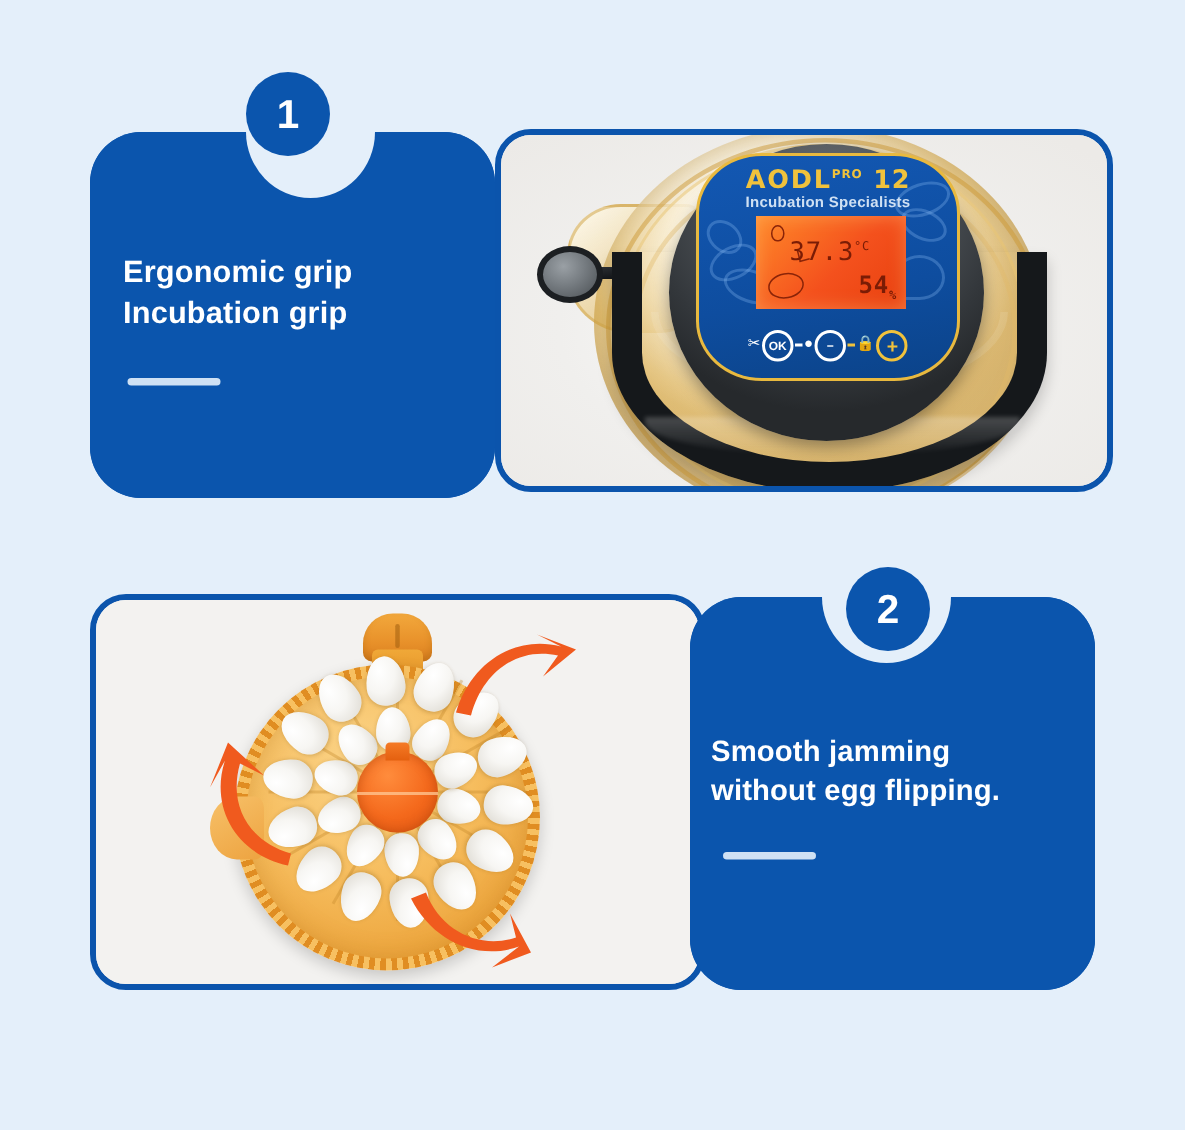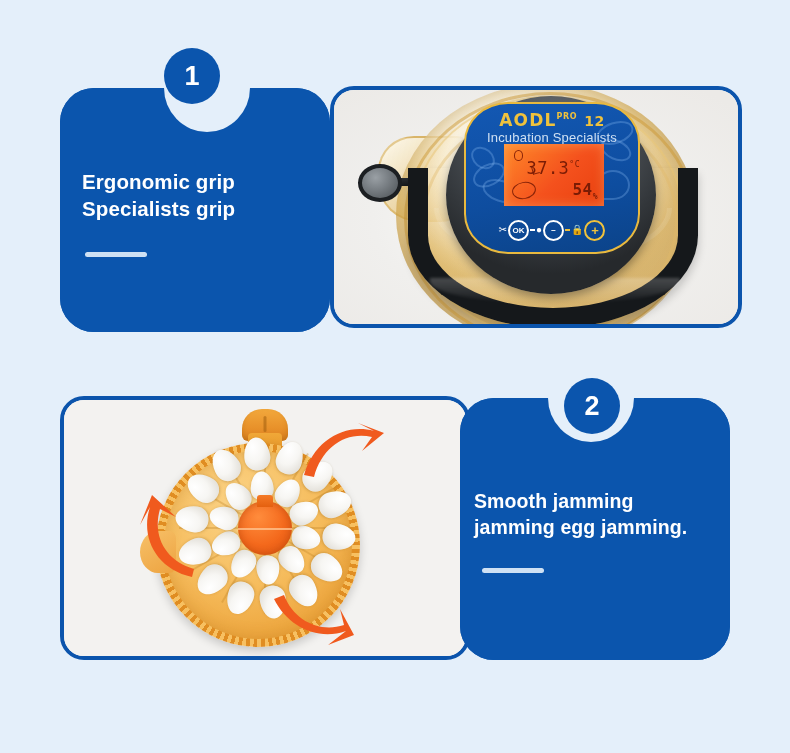--- a/index.html
+++ b/index.html
@@ -230,25 +230,25 @@
   
   .ph1-brand{
     position:absolute;left:0;right:0;top:8px;
     text-align:center;color:#f0c23c;
     font-family:"DejaVu Sans","Liberation Sans",sans-serif;
     font-size:17px;font-weight:bold;letter-spacing:1.2px;
     line-height:1;
     white-space:nowrap;
   }
   .ph1-brand .pro{font-size:8px;vertical-align:super;letter-spacing:.6px;}
-  .ph1-brand .mdl{font-size:14px;letter-spacing:.5px;}
+  .ph1-brand .mdl{font-size:17px;letter-spacing:.5px;}
   .ph1-sub{
     position:absolute;left:0;right:0;top:26px;
     text-align:center;color:#cfe0f3;
-    font-size:13px;letter-spacing:.2px;font-weight:normal;
+    font-size:10px;letter-spacing:.2px;font-weight:bold;
     white-space:nowrap;
   }
 
   
   .ph1-btns{
     position:absolute;left:0;right:0;bottom:10px;height:24px;
     display:flex;align-items:center;justify-content:center;gap:1px;
   }
   .btn-c{
     width:21px;height:21px;border-radius:50%;
@@ -423,21 +423,21 @@
         </div>
       </div>
     </div>
   </div>
 
   <div class="card" id="row1-card">
     <div class="card-shape"></div>
     <div class="card-body" id="row1-body">
       <div class="card-text" id="row1-text">
         <span class="card-line">Ergonomic grip</span>
-        <span class="card-line">Specialists grip</span>
+        <span class="card-line">Incubation grip</span>
       </div>
       <div class="divider" id="row1-div"></div>
     </div>
   </div>
   <div class="notch" id="row1-notch"></div>
   <div class="badge" id="row1-badge">1</div>
 
   <div class="img-panel" id="row2-img">
     <div class="photo">
       <div class="ph2-bg"></div>
@@ -505,21 +505,21 @@
         </svg>
       </div>
     </div>
   </div>
 
   <div class="card" id="row2-card">
     <div class="card-shape"></div>
     <div class="card-body" id="row2-body">
       <div class="card-text" id="row2-text">
         <span class="card-line">Smooth jamming</span>
-        <span class="card-line">jamming egg jamming.</span>
+        <span class="card-line">without egg flipping.</span>
       </div>
       <div class="divider" id="row2-div"></div>
     </div>
   </div>
   <div class="notch" id="row2-notch"></div>
   <div class="badge" id="row2-badge">2</div>
 
 </div>
 
 </body></html>

